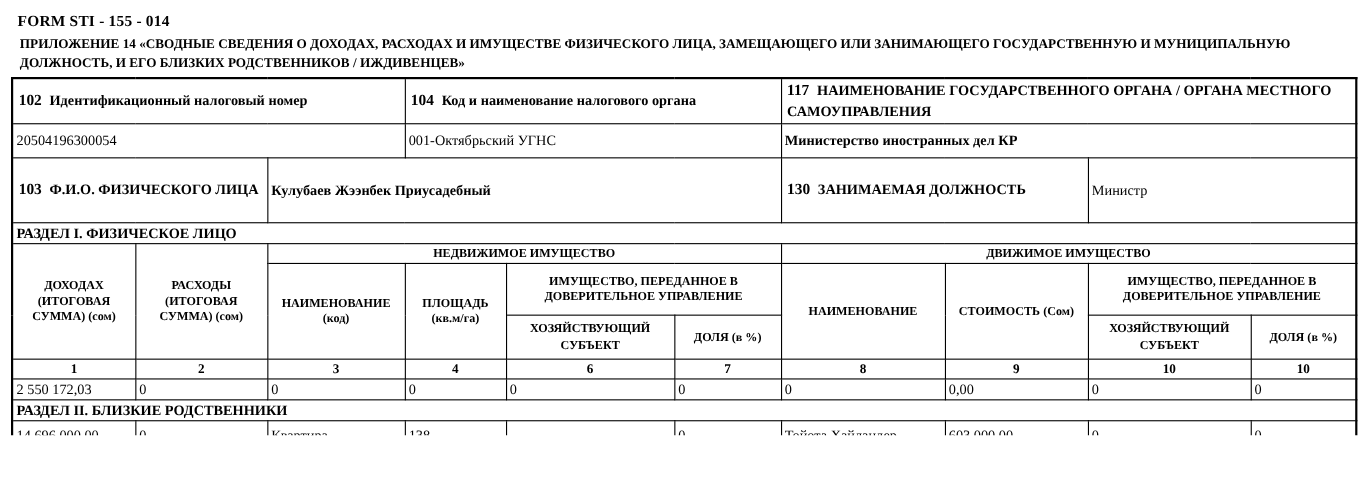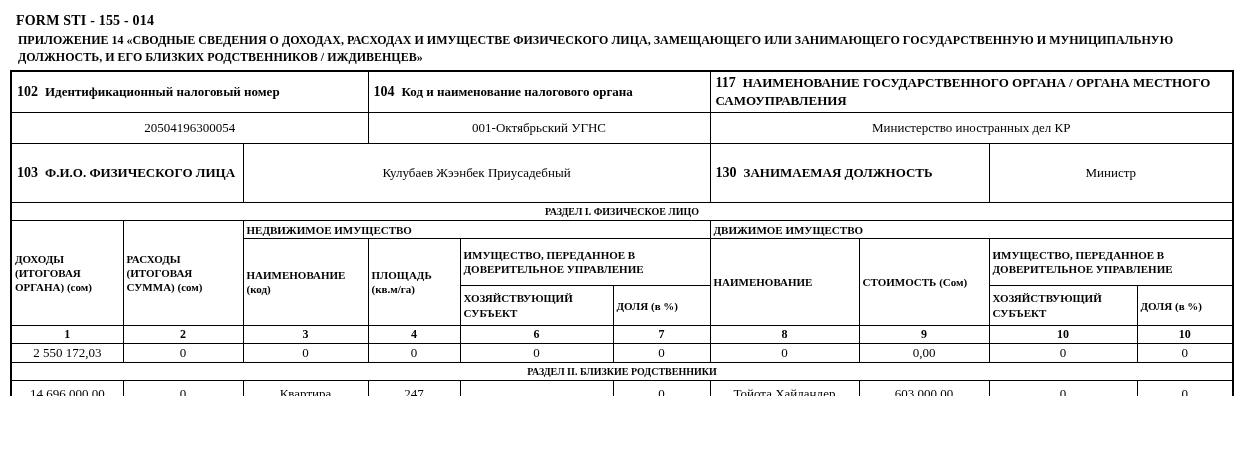--- a/index.html
+++ b/index.html
@@ -47,32 +47,30 @@
     font-size: 13px;
     text-align: left;
     padding-left: 5px;
     line-height: 1.3;
   }
   .code {
     font-size: 14px;
     margin-right: 7px;
   }
   .val {
+    font-size: 13px;
+  }
+  .bold { font-weight: bold; }
+  .banner {
+    font-weight: bold;
+    font-size: 13px;
+  }
+  .hdr {
+    font-weight: bold;
     text-align: center;
-    font-size: 13px;
-  }
-  .bold { font-weight: normal; }
-  .banner {
-    font-weight: bold;
-    text-align: center;
-    font-size: 10px;
-  }
-  .hdr {
-    font-weight: bold;
-    text-align: left;
     font-size: 11px;
     line-height: 1.3;
     margin-top: 36px;
   }
   .num {
     font-weight: bold;
     text-align: center;
     font-size: 12px;
   }
   tr.h42 { height: 42px; }
@@ -135,21 +133,21 @@
         <span class="code">130</span><span>ЗАНИМАЕМАЯ ДОЛЖНОСТЬ</span>
       </td>
       <td colspan="2" class="val">Министр</td>
     </tr>
 
     <tr class="h18">
       <td colspan="10" class="banner">РАЗДЕЛ I. ФИЗИЧЕСКОЕ ЛИЦО</td>
     </tr>
 
     <tr class="h18">
-      <td rowspan="3" class="hdr">ДОХОДЫ (ИТОГОВАЯ ОРГАНА) (сом)</td>
+      <td rowspan="3" class="hdr">ДОХОДАХ (ИТОГОВАЯ СУММА) (сом)</td>
       <td rowspan="3" class="hdr">РАСХОДЫ (ИТОГОВАЯ СУММА) (сом)</td>
       <td colspan="4" class="hdr">НЕДВИЖИМОЕ ИМУЩЕСТВО</td>
       <td colspan="4" class="hdr">ДВИЖИМОЕ ИМУЩЕСТВО</td>
     </tr>
 
     <tr class="h47">
       <td rowspan="2" class="hdr">НАИМЕНОВАНИЕ (код)</td>
       <td rowspan="2" class="hdr">ПЛОЩАДЬ (кв.м/га)</td>
       <td colspan="2" class="hdr">ИМУЩЕСТВО, ПЕРЕДАННОЕ В ДОВЕРИТЕЛЬНОЕ УПРАВЛЕНИЕ</td>
       <td rowspan="2" class="hdr">НАИМЕНОВАНИЕ</td>
@@ -191,21 +189,21 @@
     </tr>
 
     <tr class="h18">
       <td colspan="10" class="banner">РАЗДЕЛ II. БЛИЗКИЕ РОДСТВЕННИКИ</td>
     </tr>
 
     <tr class="h26">
       <td class="val">14 696 000,00</td>
       <td class="val">0</td>
       <td class="val">Квартира</td>
-      <td class="val">247</td>
+      <td class="val">138</td>
       <td class="val"></td>
       <td class="val">0</td>
       <td class="val">Тойота Хайландер</td>
       <td class="val">603 000,00</td>
       <td class="val">0</td>
       <td class="val">0</td>
     </tr>
 
     <tr class="h32">
       <td class="val">0,00</td>

